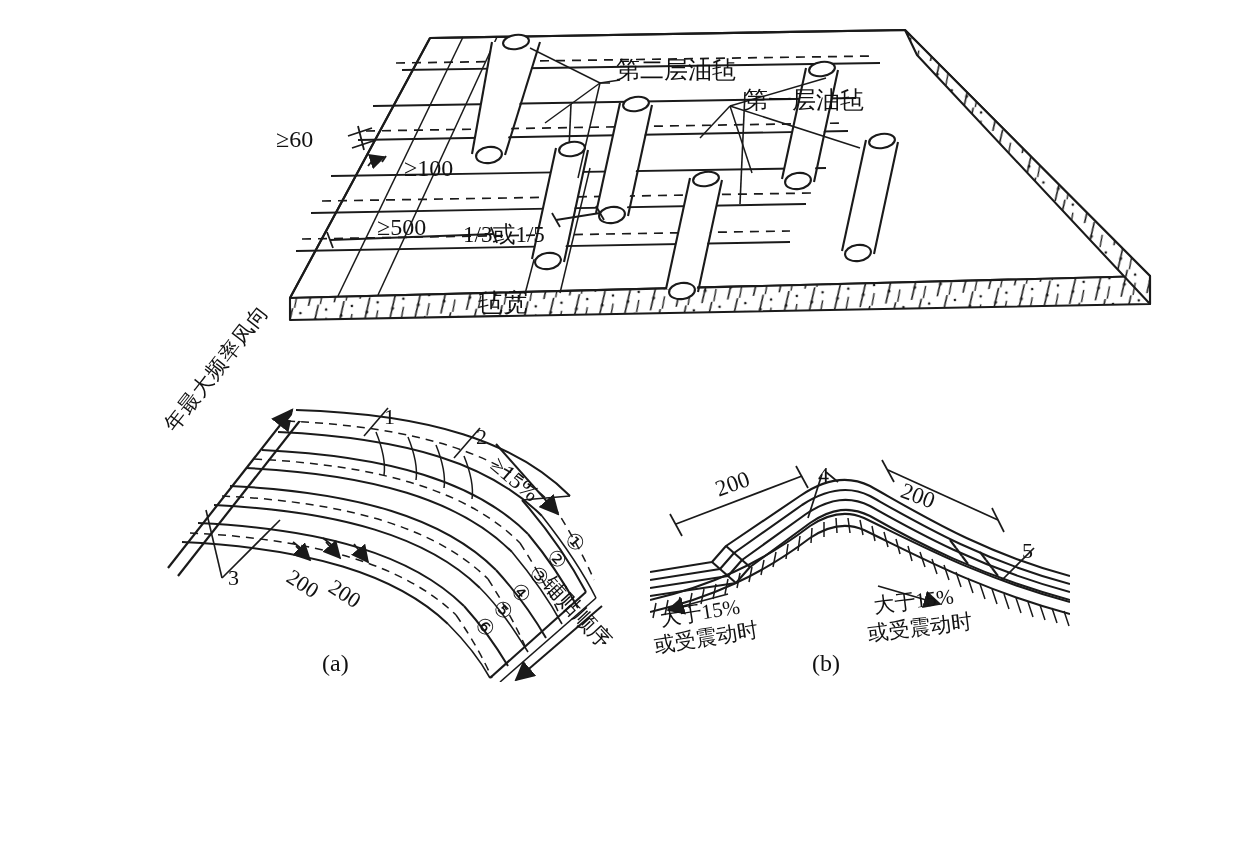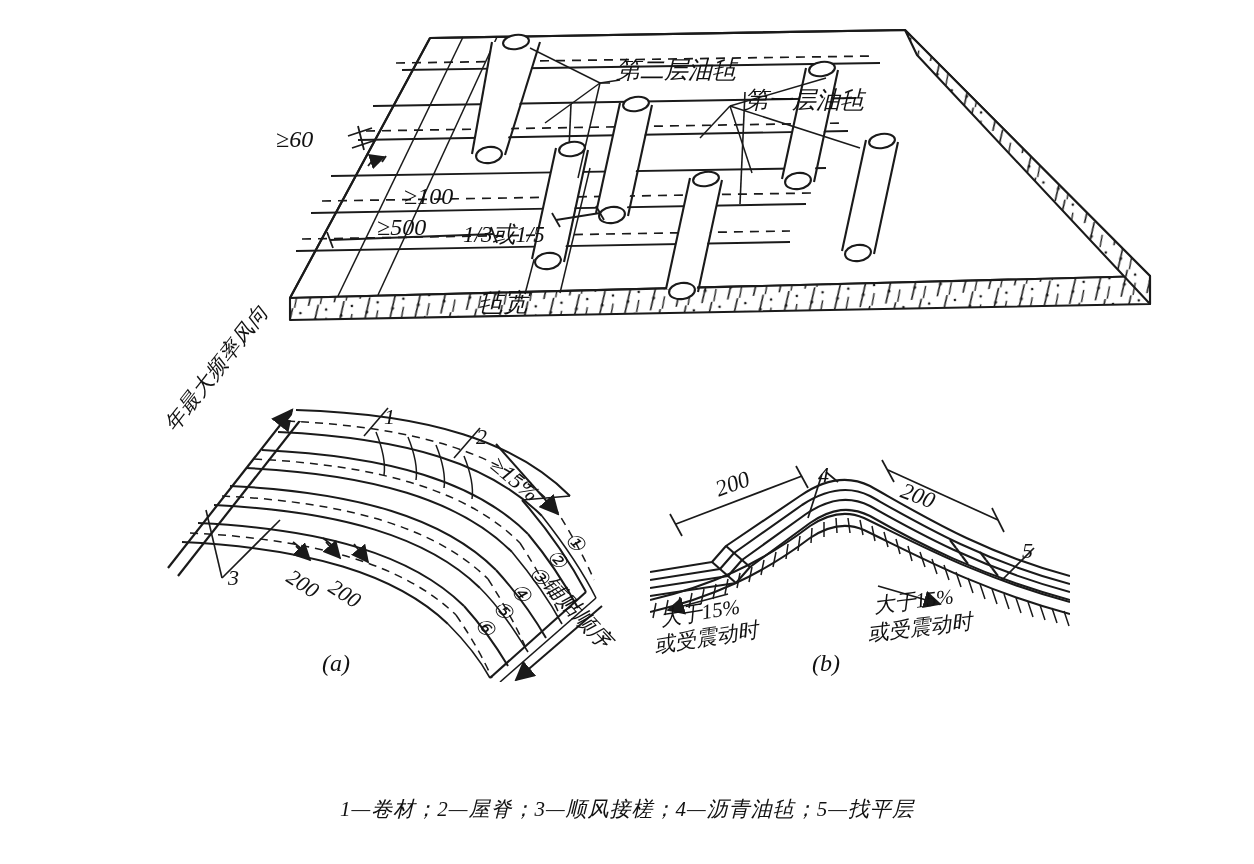--- a/index.html
+++ b/index.html
@@ -1,21 +1,21 @@
 <!DOCTYPE html>
 <html><head>
 <meta charset="utf-8">
 <style>
   html,body{margin:0;padding:0;background:#ffffff;}
   body{
     width:1254px;height:864px;
     font-family:"Liberation Serif","DejaVu Serif",serif;
     color:#111;overflow:hidden;position:relative;
   }
-  .page{position:relative;width:1254px;height:752px;font-style:italic;}
+  .page{position:relative;width:1254px;height:752px;}
   svg{display:block;}
   .cap{
     position:absolute;width:100%;text-align:center;
     font-family:"Liberation Serif","DejaVu Serif",serif;
     color:#111;letter-spacing:1px;
   }
   .cap-fig{font-size:25px;}
   .cap-sub{font-size:22px;}
   .cap-key{font-size:21px;}
   .ttl-sp{display:inline-block;width:22px;}
@@ -147,21 +147,21 @@
 
       <path d="M556 212 L600 205"></path>
       <path d="M596 198 L604 212"></path>
       <path d="M552 205 L560 219"></path>
     </g>
   </svg>
 
   <div style="position:absolute;left:616px;top:54px;font-size:24px;">第二层油毡</div>
   <div style="position:absolute;left:744px;top:84px;font-size:24px;">第一层油毡</div>
   <div style="position:absolute;left:276px;top:126px;font-size:24px;">≥60</div>
-  <div style="position:absolute;left:404px;top:155px;font-size:24px;margin-top:28px;">≥100</div>
+  <div style="position:absolute;left:404px;top:155px;font-size:24px;">≥100</div>
   <div style="position:absolute;left:352px;top:214px;font-size:24px;margin-left:25px;">≥500</div>
   <div style="position:absolute;left:463px;top:219px;font-size:23px;">1/3或1/5</div>
   <div style="position:absolute;left:478px;top:250px;font-size:25px;margin-top:36px;">毡宽</div>
 
 
   <svg width="520" height="290" viewBox="0 0 520 290" style="position:absolute;left:150px;top:392px;">
     <defs>
       <marker id="ah2" markerWidth="10" markerHeight="10" refX="9" refY="5" orient="auto">
         <path d="M0,0 L10,5 L0,10 z" fill="#1a1a1a"></path>
       </marker>
@@ -362,15 +362,14 @@
   <div style="position:absolute;left:818px;top:462px;font-size:22px;">4</div>
   <div style="position:absolute;left:1022px;top:538px;font-size:22px;">5</div>
 
   <div style="position:absolute;left:658px;top:605px;font-size:21px;transform:rotate(-9deg);transform-origin:left top;white-space:nowrap;">大于15%</div>
   <div style="position:absolute;left:652px;top:632px;font-size:21px;transform:rotate(-9deg);transform-origin:left top;white-space:nowrap;">或受震动时</div>
   <div style="position:absolute;left:872px;top:592px;font-size:21px;transform:rotate(-7deg);transform-origin:left top;white-space:nowrap;">大于15%</div>
   <div style="position:absolute;left:866px;top:620px;font-size:21px;transform:rotate(-7deg);transform-origin:left top;white-space:nowrap;">或受震动时</div>
 
   <div style="position:absolute;left:812px;top:650px;font-size:24px;">(b)</div>
 
-  <div class="cap cap-key" style="top:795px;">1—卷材；2—屋脊；3—顺风接槎；4—沥青油毡；5—找平层</div>
 
 </div>
 
 </body></html>

